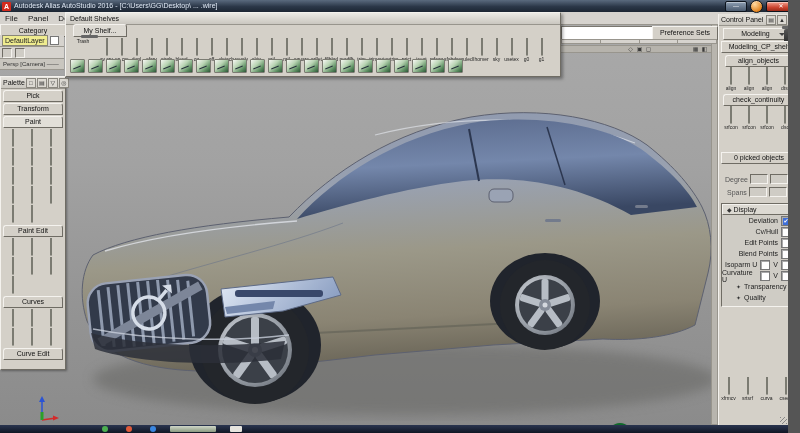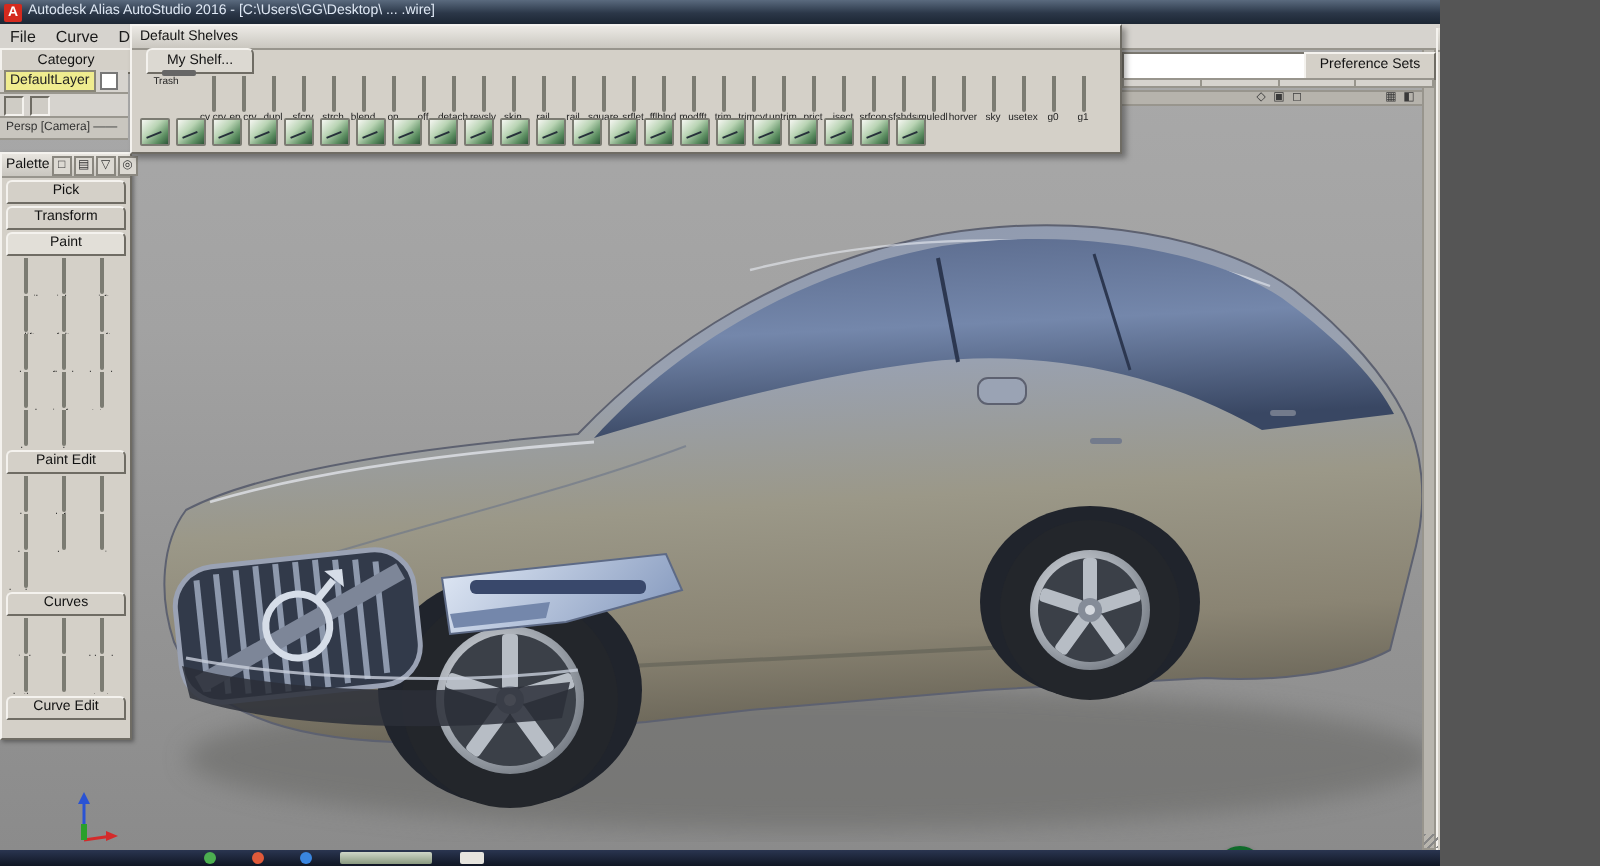--- a/index.html
+++ b/index.html
@@ -1,16 +1,16 @@
 <!DOCTYPE html>
 <html><head>
 <meta charset="utf-8">
 <style>
   html,body{margin:0;padding:0;background:#555;}
-  .app{position:relative;width:720px;height:433px;overflow:hidden;
+  .app{position:relative;width:788px;height:433px;overflow:hidden;
        font-family:"Liberation Sans",sans-serif;background:#f9a8d4;
        -webkit-font-smoothing:antialiased;}
   .abs{position:absolute;}
   .out{border:1px solid;border-color:#f4f2ee #6f6c64 #6f6c64 #f4f2ee;background:#d4d0c8;}
   .in{border:1px solid;border-color:#6f6c64 #f4f2ee #f4f2ee #6f6c64;background:#cfccc5;}
   
   .titlebar{left:0;top:0;width:800px;height:12px;
     background:linear-gradient(#5a6a7e,#2b3748 55%,#1c2633);
     color:#dfe8f4;font-size:7px;line-height:12px;display:flex;align-items:center;z-index:40;}
   .alogo{width:9px;height:9px;margin:0 3px 0 2px;background:#d42a1e;color:#fff;
@@ -293,21 +293,21 @@
     <span class="ttext">Autodesk Alias AutoStudio 2016  -  [C:\Users\GG\Desktop\ ...  .wire]</span>
     <span class="wbtns">
       <span class="wbtn min">—</span>
       <span class="wbtn rest"></span>
       <span class="wbtn close">✕</span>
     </span>
   </div>
 
   <div class="abs menubar">
       <span class="mitem">File</span>
-      <span class="mitem">Curve</span>
+      <span class="mitem">Panel</span>
       <span class="mitem">Delete</span>
       <span class="mitem">Layers</span>
     </div>
 
   <div class="abs out cathdr">Category</div>
   <div class="abs layerrow">
     <span class="layname">DefaultLayer</span>
     <span class="laybox"></span>
   </div>
   <div class="abs stripicons">

